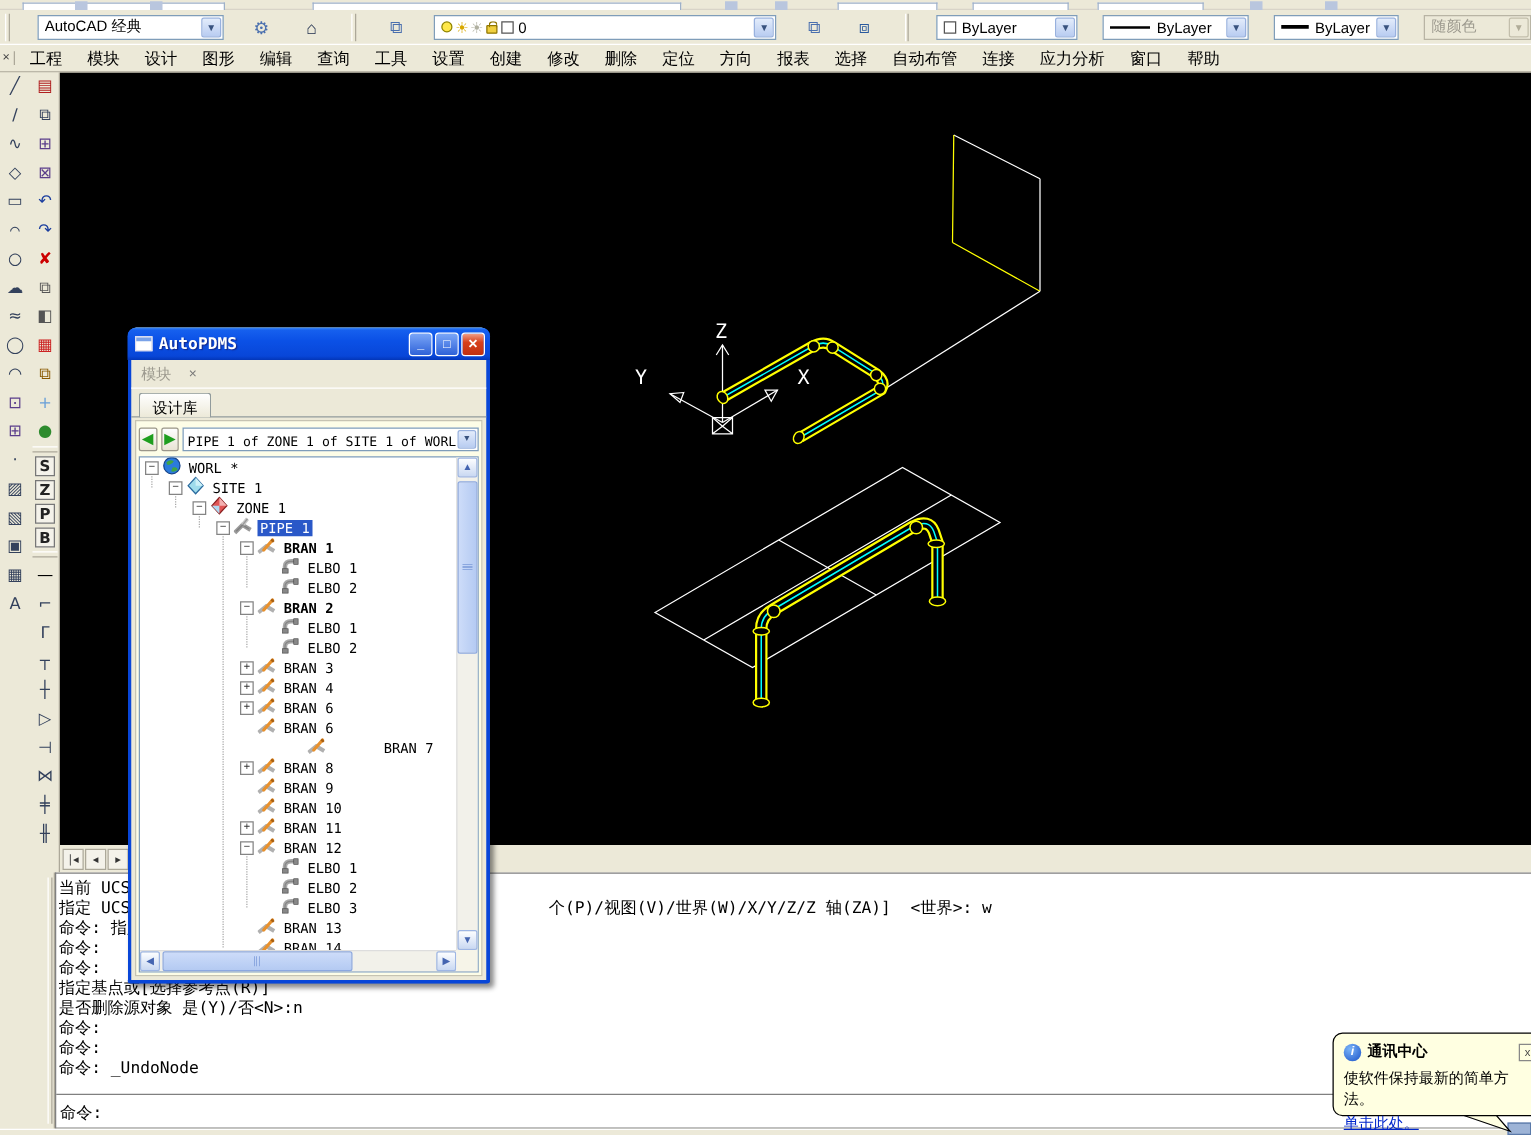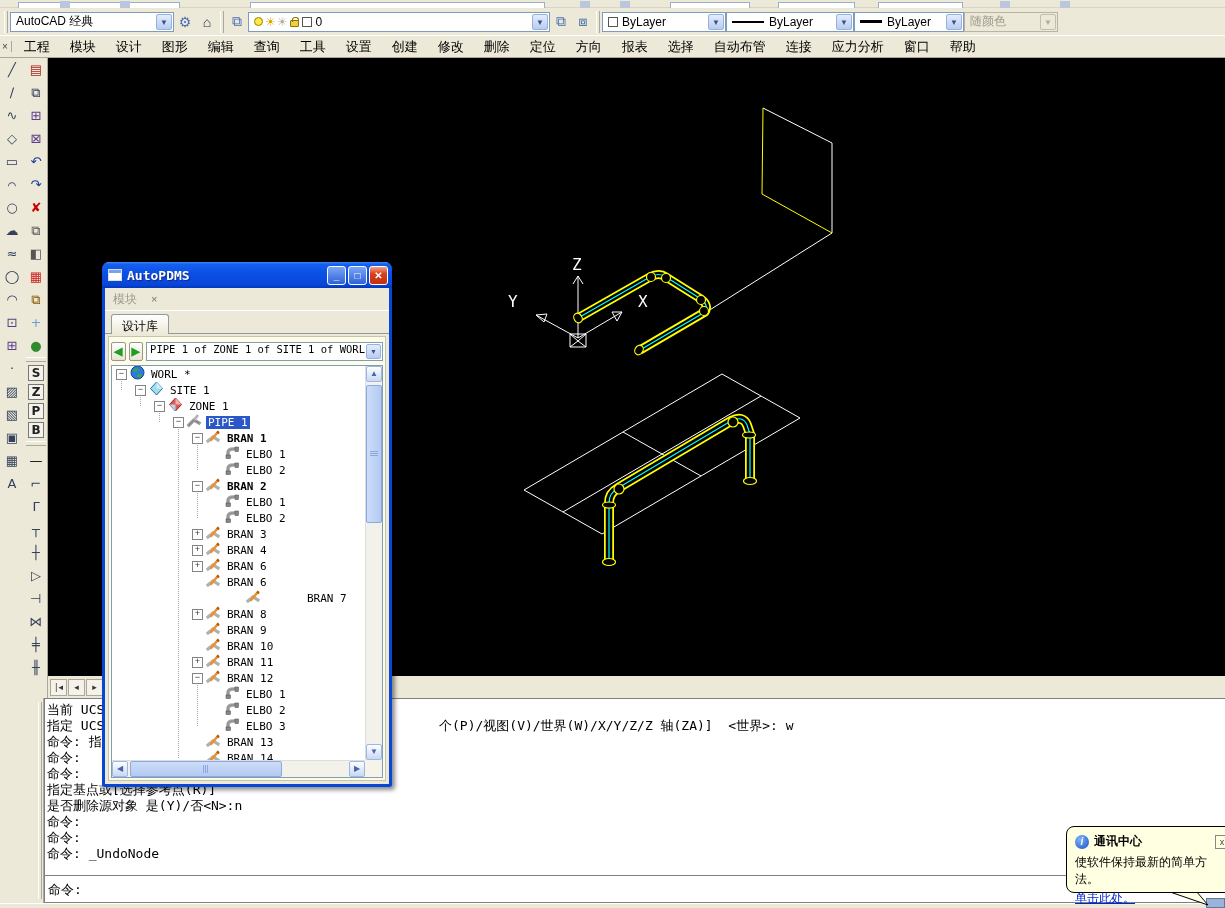--- a/index.html
+++ b/index.html
@@ -6,21 +6,21 @@
   html,body { width:1225px; height:908px; overflow:hidden; }
   body { font-family:"Liberation Sans",sans-serif; background:#ECE9D8; position:relative; }
 
   
   #sliver { position:absolute; left:0; top:0; width:1225px; height:8px; background:#ECE9D8; border-bottom:1px solid #d8d4c8; }
   #sliver .w { position:absolute; top:2px; height:6px; background:#fff; border:1px solid #9db0c8; border-bottom:none; }
   #sliver .sp { position:absolute; top:1px; width:10px; height:7px; background:#b9c6de; }
 
   
   #toolbar { position:absolute; left:0; top:8px; width:1225px; height:28px; background:#ECE9D8;
-             display:flex; align-items:center; gap:0; padding-left:2px; border-bottom:1px solid #ffffff; }
+             display:flex; align-items:center; gap:20px; padding-left:2px; border-bottom:1px solid #ffffff; }
   .grip { width:4px; height:22px; border-left:1px solid #fff; border-right:1px solid #aca899; margin:0 2px; }
   .combo { height:20px; background:#fff; border:1px solid #7F9DB9; display:flex; align-items:center; font-size:12px; padding-left:5px; position:relative; }
   .combo .ctext { flex:1; white-space:nowrap; overflow:hidden; font-size:12px; }
   .combo .arrow { width:16px; height:16px; margin:1px; background:linear-gradient(#E3ECFB,#B8CCF1); border:1px solid #98B1DE; border-radius:2px;
                   color:#39537F; font-size:8px; line-height:15px; text-align:center; flex:none; }
   .combo.disabled { background:#ECE9D8; color:#9d9a8f; border-color:#b8b4a4; }
   .combo.disabled .arrow { background:#ECE9D8; border-color:#c2beab; color:#b0ac98; }
   .tbtn { width:22px; height:22px; display:flex; align-items:center; justify-content:center; font-size:14px; border:1px solid transparent; }
   .sw { width:10px; height:10px; background:#fff; border:1px solid #555; margin-right:4px; flex:none; }
   .lineglyph { height:2px; background:#000; margin-right:5px; flex:none; }
@@ -77,21 +77,21 @@
   #pdms-menurow .dim { color:#9d9a8f; padding:0 8px; }
   #pdms-menurow .x { color:#777; font-size:11px; padding:0 6px; }
   #pdms-tabrow { position:absolute; left:0; top:50px; width:100%; height:22px; }
   .tab { position:absolute; left:6px; bottom:0; height:20px; padding:3px 10px 0; font-size:12px;
          background:linear-gradient(#fff,#ece9d8); border:1px solid #919B9C; border-bottom:none; border-radius:3px 3px 0 0; }
   #pdms-tabrow .tabline { position:absolute; left:0; bottom:0; width:100%; height:1px; background:#919B9C; }
   #pdms-body { position:absolute; left:3px; top:74px; right:3px; bottom:3px; background:#FDFDE7; border:1px solid #c6c3b2; }
   #navrow { position:absolute; left:2px; top:3px; right:2px; height:22px; display:flex; gap:3px; align-items:center; }
   .navbtn { width:21px; height:19px; background:linear-gradient(#fefefe,#e8e4d4); border:1px solid #9a968a; border-radius:2px;
             color:#1E9E1E; font-size:11px; text-align:center; line-height:17px; font-weight:bold; }
-  #pathcombo { flex:1; height:19px; background:#fff; border:1px solid #7F9DB9; display:flex; align-items:flex-start; }
+  #pathcombo { flex:1; height:19px; background:#fff; border:1px solid #7F9DB9; display:flex; align-items:flex-end; }
   #pathcombo .ptext { flex:1; font-family:"DejaVu Sans Mono",monospace; font-size:10.5px; padding-left:3px; white-space:nowrap; overflow:hidden; }
   #pathcombo .arrow { width:15px; height:15px; margin:1px; background:linear-gradient(#E3ECFB,#B8CCF1); border:1px solid #98B1DE; border-radius:2px; color:#39537F; font-size:7px; line-height:14px; text-align:center; }
   #treebox { position:absolute; left:2px; top:28px; right:2px; bottom:2px; background:#fff; border:1px solid #7F9DB9; }
   #treerows { position:absolute; left:0; top:0; right:17px; bottom:17px; overflow:hidden; }
   .trow { height:16px; display:flex; align-items:center; font-family:"DejaVu Sans Mono","Liberation Mono",monospace; font-size:11px; white-space:pre; position:relative; }
   .ebox { width:11px; height:11px; border:1px solid #848484; background:#fff; font-size:9px; line-height:9px; text-align:center; color:#333; margin-right:3px; flex:none; font-family:"Liberation Mono",monospace; }
   .ebox.none { border:none; background:transparent; }
   .ticon { width:15px; height:15px; margin-right:4px; flex:none; }
   .tlabel { padding:0 2px; }
   .tlabel.sel { background:#2A58C8; color:#fff; }

